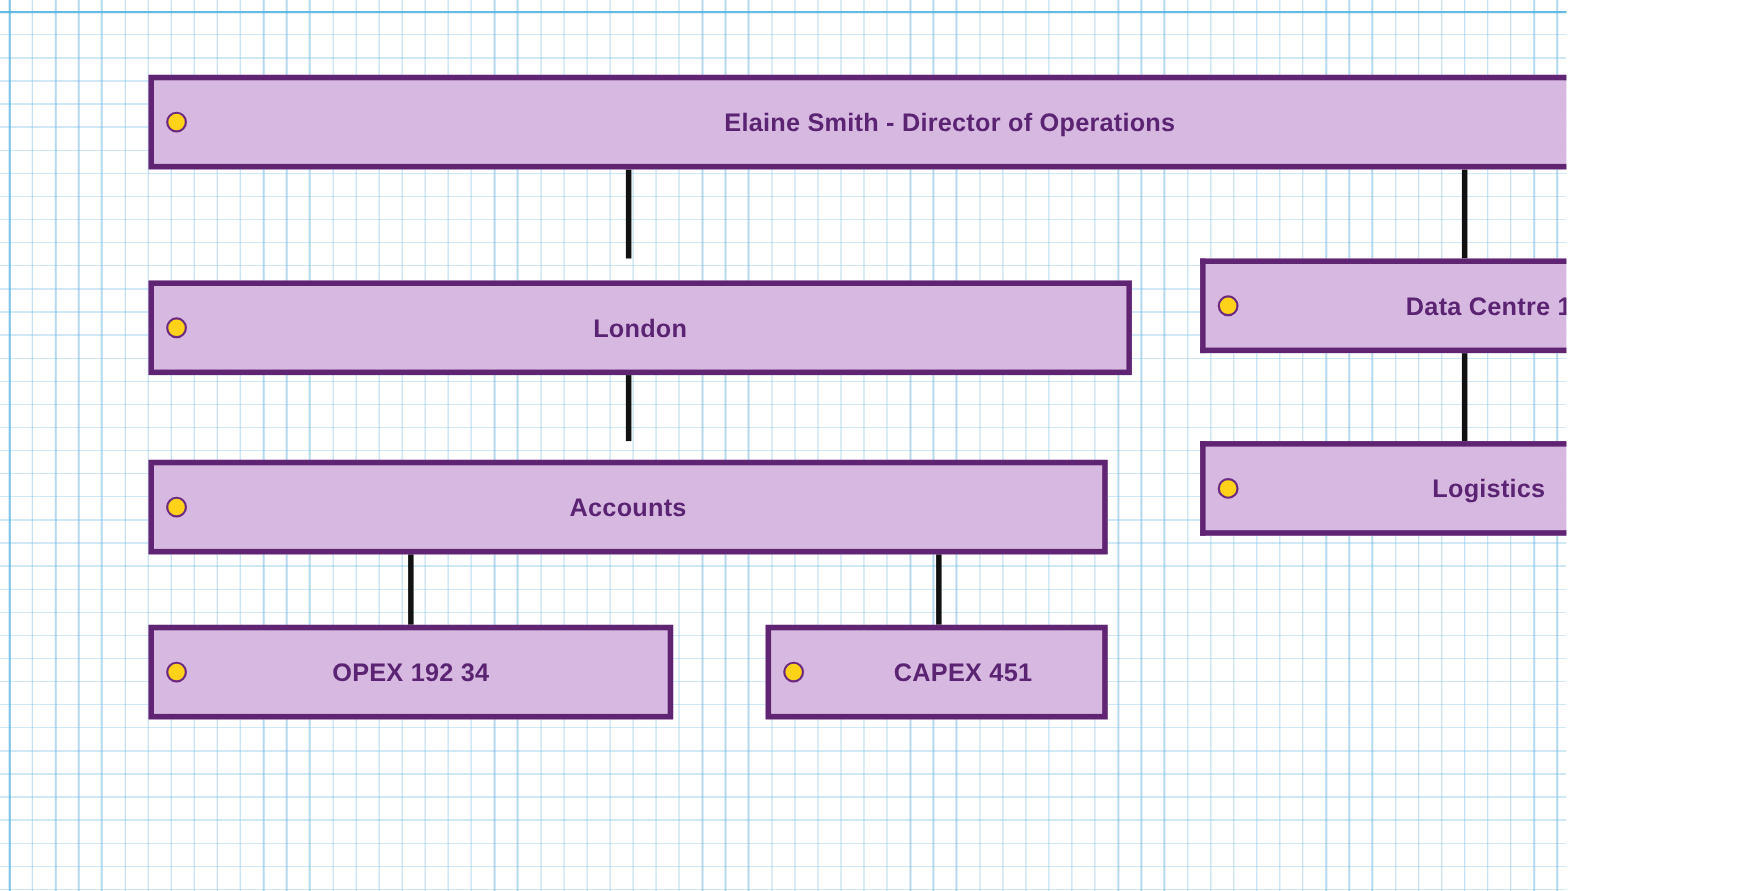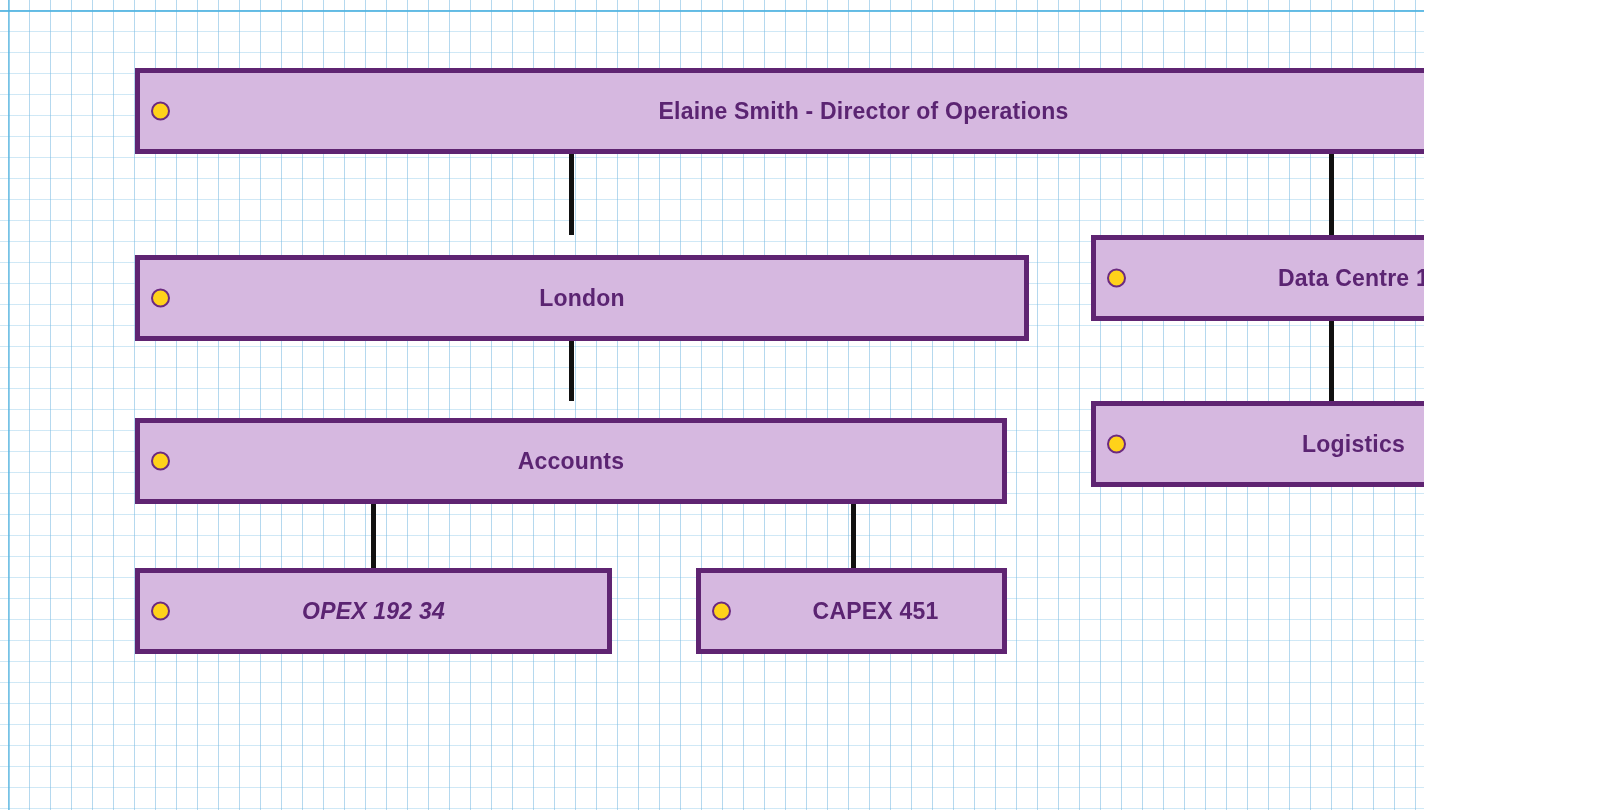--- a/index.html
+++ b/index.html
@@ -118,21 +118,21 @@
       <div class="node" style="left: 135px; top: 418px; width: 872px; height: 86px; background: rgb(214, 184, 224); border-color: rgb(95, 36, 114);">
         <span class="node-marker" style="background: rgb(255, 210, 26); border-color: rgb(107, 42, 128);"></span>
         <span class="node-label" style="color: rgb(91, 36, 114);">Accounts</span>
       </div>
       <div class="node" style="left: 1091px; top: 401px; width: 520px; height: 86px; background: rgb(214, 184, 224); border-color: rgb(95, 36, 114); border-right-width: 0px;">
         <span class="node-marker" style="background: rgb(255, 210, 26); border-color: rgb(107, 42, 128);"></span>
         <span class="node-label" style="color: rgb(91, 36, 114);">Logistics</span>
       </div>
       <div class="node" style="left: 135px; top: 568px; width: 477px; height: 86px; background: rgb(214, 184, 224); border-color: rgb(95, 36, 114);">
         <span class="node-marker" style="background: rgb(255, 210, 26); border-color: rgb(107, 42, 128);"></span>
-        <span class="node-label" style="color: rgb(91, 36, 114); font-style: italic;">OPEX 192 34</span>
+        <span class="node-label" style="color: rgb(91, 36, 114);">OPEX 192 34</span>
       </div>
       <div class="node" style="left: 696px; top: 568px; width: 311px; height: 86px; background: rgb(214, 184, 224); border-color: rgb(95, 36, 114);">
         <span class="node-marker" style="background: rgb(255, 210, 26); border-color: rgb(107, 42, 128);"></span>
         <span class="node-label" style="color: rgb(91, 36, 114); margin-left: 48px;">CAPEX 451</span>
       </div>
     </div>
 
 </div>
 
 </body></html>

